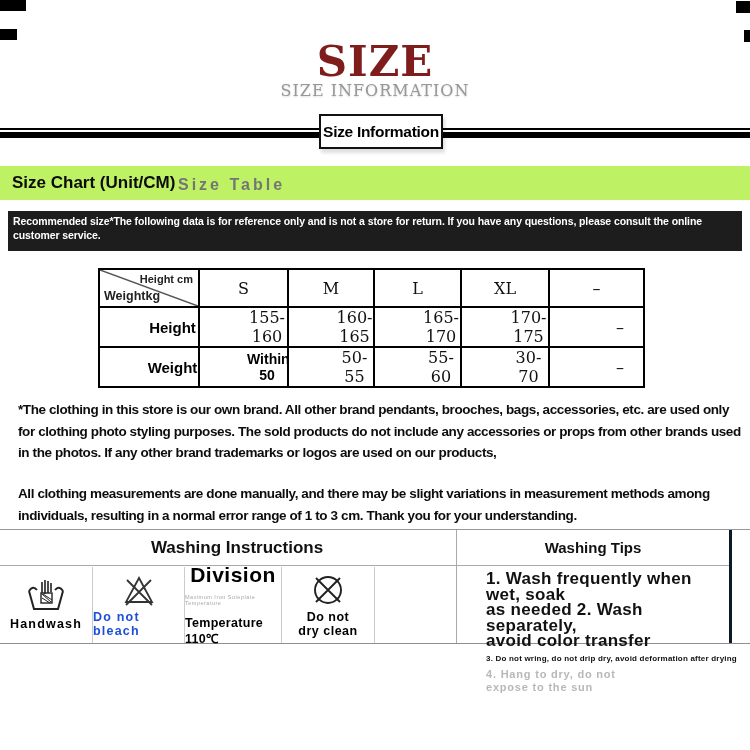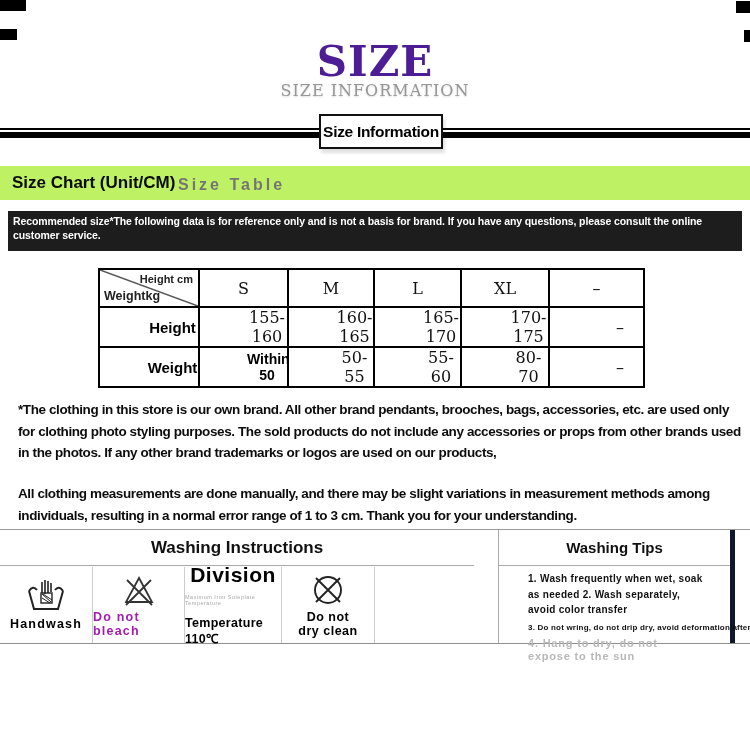--- a/index.html
+++ b/index.html
@@ -14,21 +14,21 @@
   .noise { position:absolute; background:#000; }
   .n1 { left:0;  top:5;  width:26px; height:11px; }
   .n2 { left:0;  top:29px; width:17px; height:11px; }
   .n3 { left:736px; top:1px; width:14px; height:12px; }
   .n4 { left:744px; top:30px; width:6px; height:12px; }
 
   
   .size-title {
     top:40px; left:0; width:750px; text-align:center;
     font-family:"DejaVu Serif","Liberation Serif",serif;
-    font-weight:bold; font-size:42px; line-height:44px; letter-spacing:1px; color:#4c1d95;
+    font-weight:bold; font-size:42px; line-height:44px; letter-spacing:1px; color:#7f1d1d;
   }
   .size-subtitle {
     top:81px; left:0; width:750px; text-align:center;
     font-family:"DejaVu Serif","Liberation Serif",serif;
     font-size:16px; letter-spacing:1px; color:#979797;
     text-shadow:0 1px 2px rgba(0,0,0,0.15);
   }
 
   
   .rule-thin  { top:128px; left:0; width:750px; height:2px; background:#000; }
@@ -93,44 +93,44 @@
     left:18px; width:724px; font-weight:bold; color:#0d0d0d;
     font-size:13.5px; line-height:21.5px; letter-spacing:-0.4px;
   }
   .para1 { top:399px; }
   .rights { top:460px; left:28px; font-weight:bold; font-size:10.5px; color:#111; letter-spacing:-0.2px; }
   .para2 { top:483px; }
 
   
   .wash { top:529px; left:0; width:750px; height:115px; border-top:1px solid #999; border-bottom:1px solid #8f8f8f; }
   .wash-left  { position:absolute; left:0; top:0; width:474px; height:113px; }
-  .wash-right { position:absolute; left:498px; top:0; width:237px; height:113px; border-left:1px solid #aaa; border-right:5px solid #0f172a; }
+  .wash-right { position:absolute; left:456px; top:0; width:276px; height:113px; border-left:1px solid #aaa; border-right:3px solid #0f172a; }
   .wash-hdr {
     height:36px; border-bottom:1px solid #aaa; text-align:center;
     font-weight:bold; display:flex; align-items:center; justify-content:center;
   }
   .wash-left  .wash-hdr { font-size:17px; }
   .wash-right .wash-hdr { font-size:15px; }
   .wash-cells { position:absolute; top:37px; left:0; width:474px; height:76px; display:flex; }
   .wash-cell {
     flex:0 0 auto; height:76px; display:flex; flex-direction:column;
     align-items:center; justify-content:center; border-right:1px solid #ccc;
   }
   .wash-cell:nth-child(5) { border-right:none; }
   .wc1 { width:93px; } .wc2 { width:92px; } .wc3 { width:98px; } .wc4 { width:97px; } .wc5 { width:93px; }
   .wash-label { font-weight:bold; font-size:12.5px; letter-spacing:1.2px; color:#000; margin-top:4px; }
-  .wash-label.gray { color:#a21caf; }
+  .wash-label.gray { color:#1d4ed8; }
   .wash-label.gray2 { color:#8c8c8c; font-size:11.5px; line-height:14px; letter-spacing:1px; text-align:center; }
   .wash-label.two { line-height:14px; text-align:center; letter-spacing:0.5px; margin-top:2px; }
   .division-title { font-weight:bold; font-size:21px; letter-spacing:0.5px; color:#000; }
   .division-note { font-size:5.5px; color:#a8a8a8; margin-top:7px; letter-spacing:0.5px; }
   .division-temp { font-weight:bold; font-size:12.5px; color:#000; margin-top:10px; letter-spacing:0.3px; }
 
   .tips-body { padding:5px 0 0 29px; }
-  .tip-big  { font-weight:bold; font-size:10px; line-height:15.5px; letter-spacing:0.3px; color:#111; }
+  .tip-big  { font-weight:bold; font-size:17px; line-height:15.5px; letter-spacing:0.3px; color:#111; }
   .tip-sm   { font-weight:bold; font-size:8px; line-height:13px; letter-spacing:0.2px; color:#111; white-space:nowrap; }
   .tip-gray { font-weight:bold; font-size:11px; line-height:13px; letter-spacing:0.8px; color:#b8b8b8; }
 </style>
 </head>
 <body>
 
 <div class="stage">
 
   <div class="noise n1"></div>
   <div class="noise n2"></div>
@@ -142,21 +142,21 @@
 
   <div class="abs rule-thin"></div>
   <div class="abs rule-thick"></div>
   <div class="abs info-box">Size Information</div>
 
   <div class="abs band">
     <div class="band-title">Size Chart (Unit/CM)</div>
     <div class="band-sub">Size Table</div>
   </div>
 
-  <div class="abs banner">Recommended size*The following data is for reference only and is not a basis for brand. If you have any questions, please consult the online customer service.</div>
+  <div class="abs banner">Recommended size*The following data is for reference only and is not a store for return. If you have any questions, please consult the online customer service.</div>
 
   <table class="size-table">
     <colgroup>
       <col style="width:100px">
         <col style="width:89px">
         <col style="width:86px">
       <col style="width:87px">
         <col style="width:88px">
         <col style="width:95px">
     </colgroup>
@@ -181,21 +181,21 @@
       <td>160-165</td>
       <td>165-170</td>
       <td>170-175</td>
       <td>–</td>
     </tr>
     <tr class="r">
       <td class="lbl">Weight</td>
       <td class="sans-b">Within 50</td>
       <td>50-55</td>
       <td>55-60</td>
-      <td>80-70</td>
+      <td>30-70</td>
       <td>–</td>
     </tr>
   </tbody>
     </table>
 
   <div class="abs para para1">*The clothing in this store is our own brand. All other brand pendants, brooches, bags, accessories, etc. are used only for clothing photo styling purposes. The sold products do not include any accessories or props from other brands used in the photos. If any other brand trademarks or logos are used on our products,</div>
   <div class="abs para para2">All clothing measurements are done manually, and there may be slight variations in measurement methods among individuals, resulting in a normal error range of 1 to 3 cm. Thank you for your understanding.</div>
 
   <div class="abs wash">
     <div class="wash-left">

